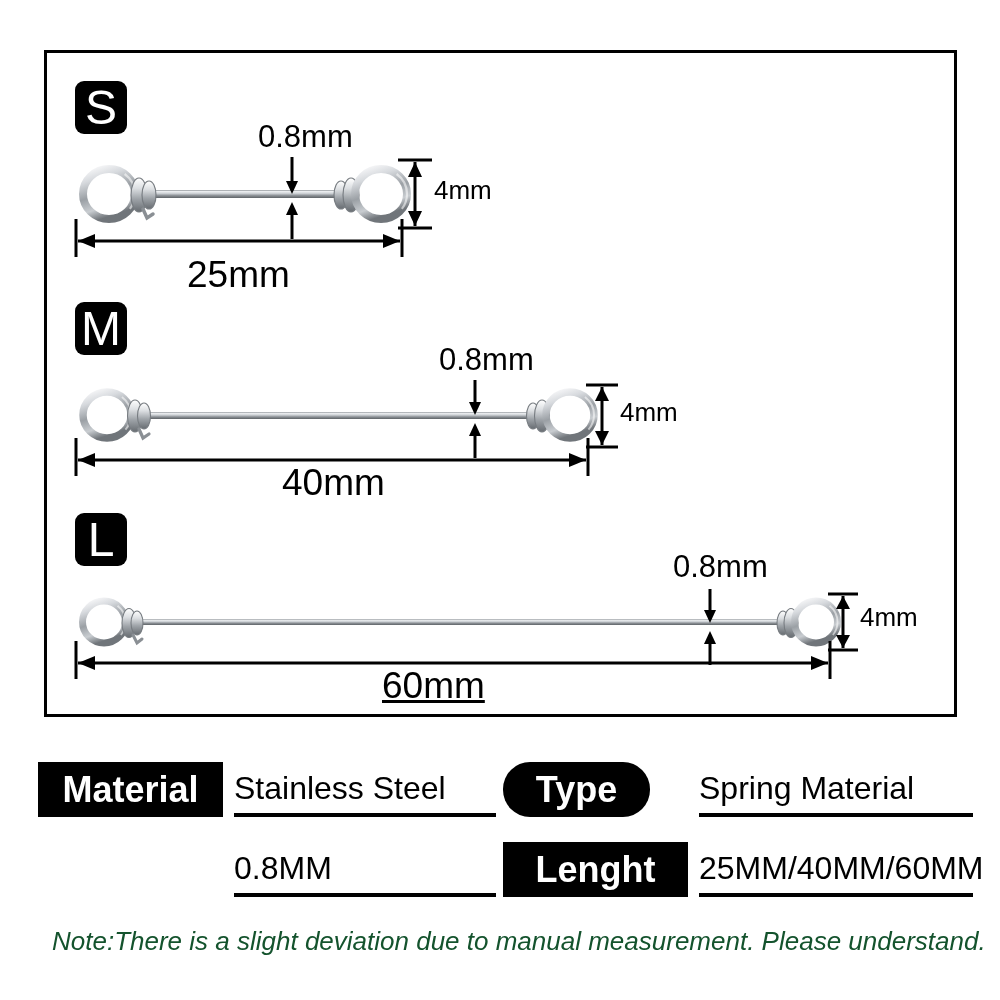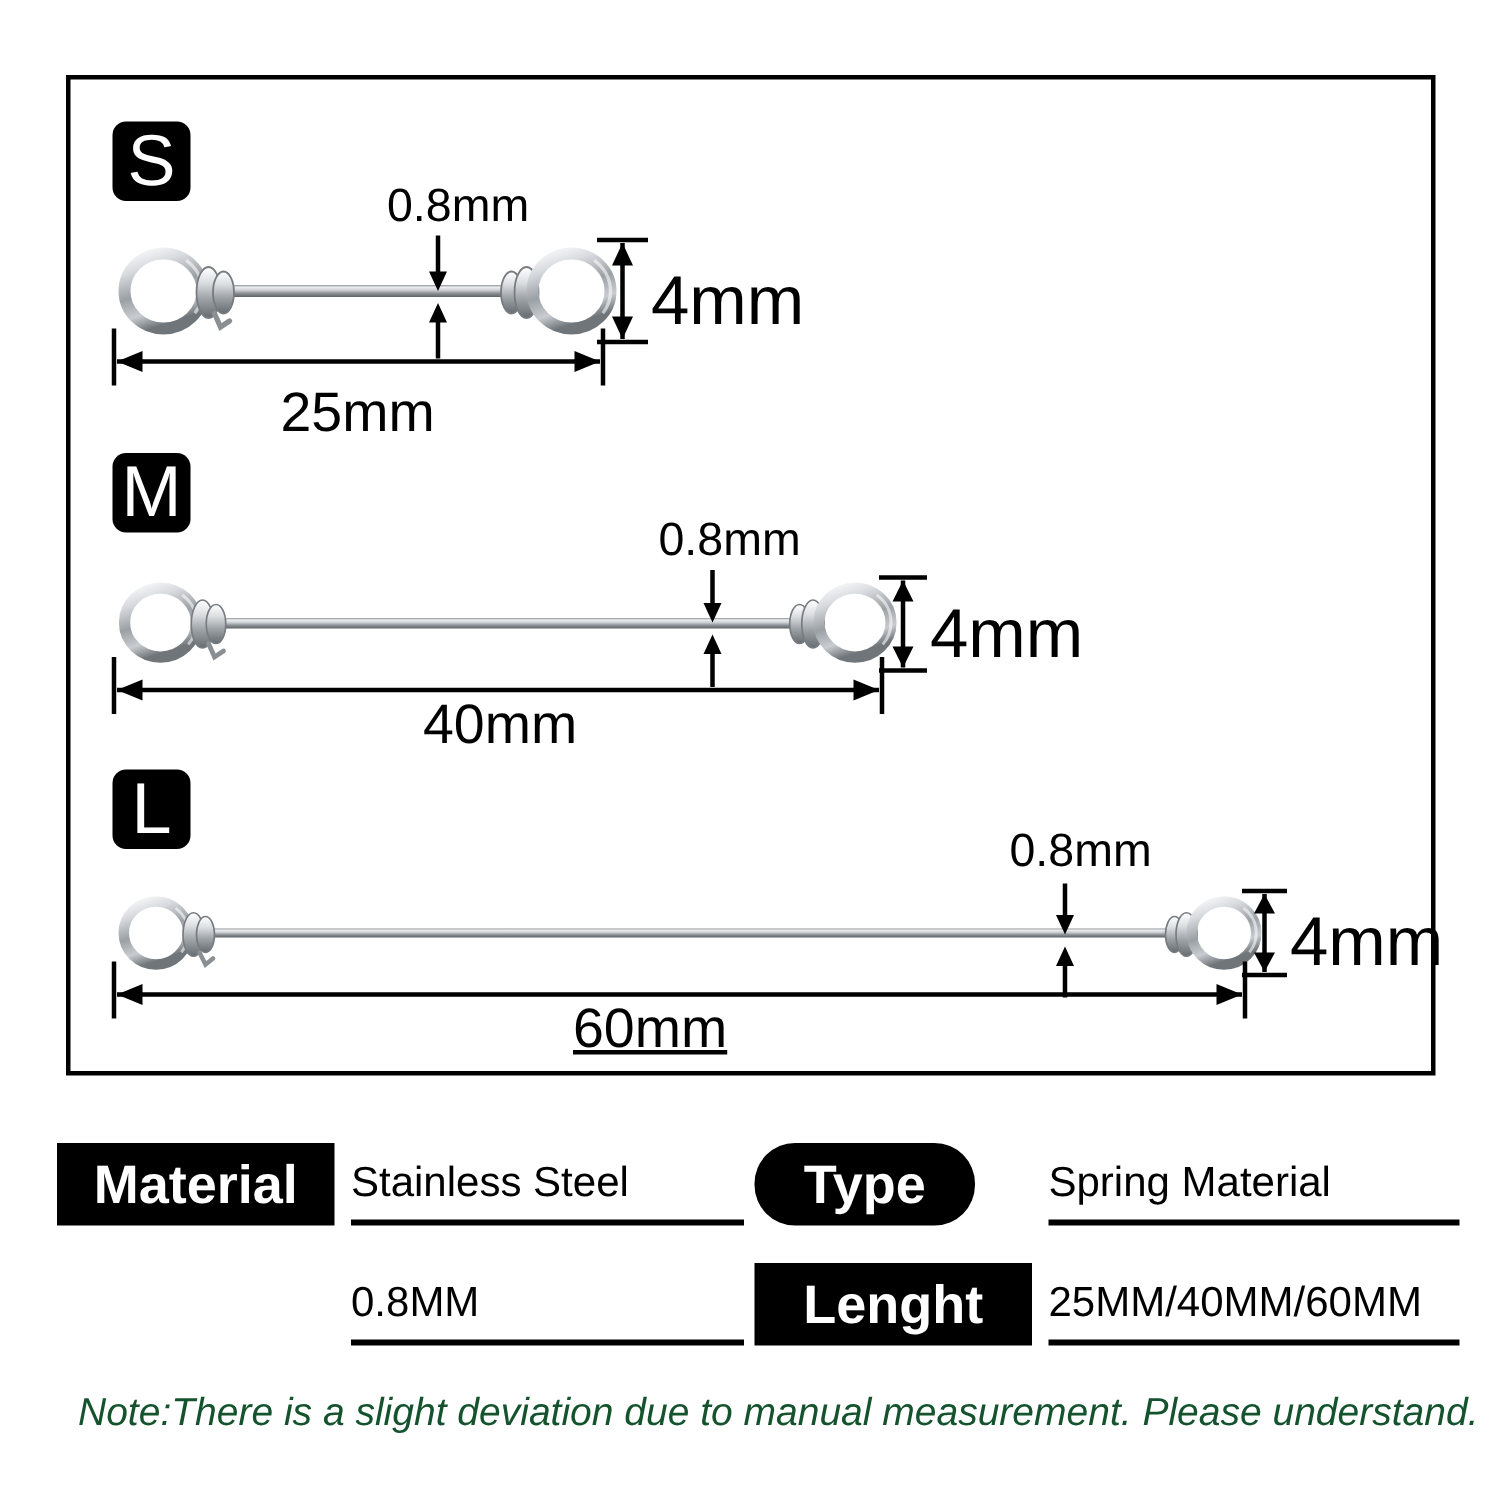--- a/index.html
+++ b/index.html
@@ -53,21 +53,21 @@
     position: absolute;
     color: #000000;
     font-family: "Liberation Sans", sans-serif;
     font-weight: 400;
     white-space: nowrap;
     line-height: 1;
   }
 
   .len-label { font-size: 37px; }
   .thick-label { font-size: 31px; }
-  .height-label { font-size: 46px; }
+  .height-label { font-size: 26px; }
 
   svg { display: block; overflow: visible; }
   .conn-svg { position: absolute; }
   .dimgfx { position: absolute; }
 
   
   #spec-table {
     position: absolute;
     left: 38px;
     top: 762px;
@@ -99,21 +99,21 @@
   .spec-val {
     position: absolute;
     top: 0;
     height: 55px;
     display: flex;
     align-items: center;
     border-bottom: 4px solid #000000;
     box-sizing: border-box;
     color: #000000;
     font-family: "Liberation Sans", sans-serif;
-    font-size: 28px;
+    font-size: 32px;
     font-weight: 400;
     line-height: 1;
     white-space: nowrap;
   }
 
   
   #note {
     position: absolute;
     left: 52px;
     top: 928px;

